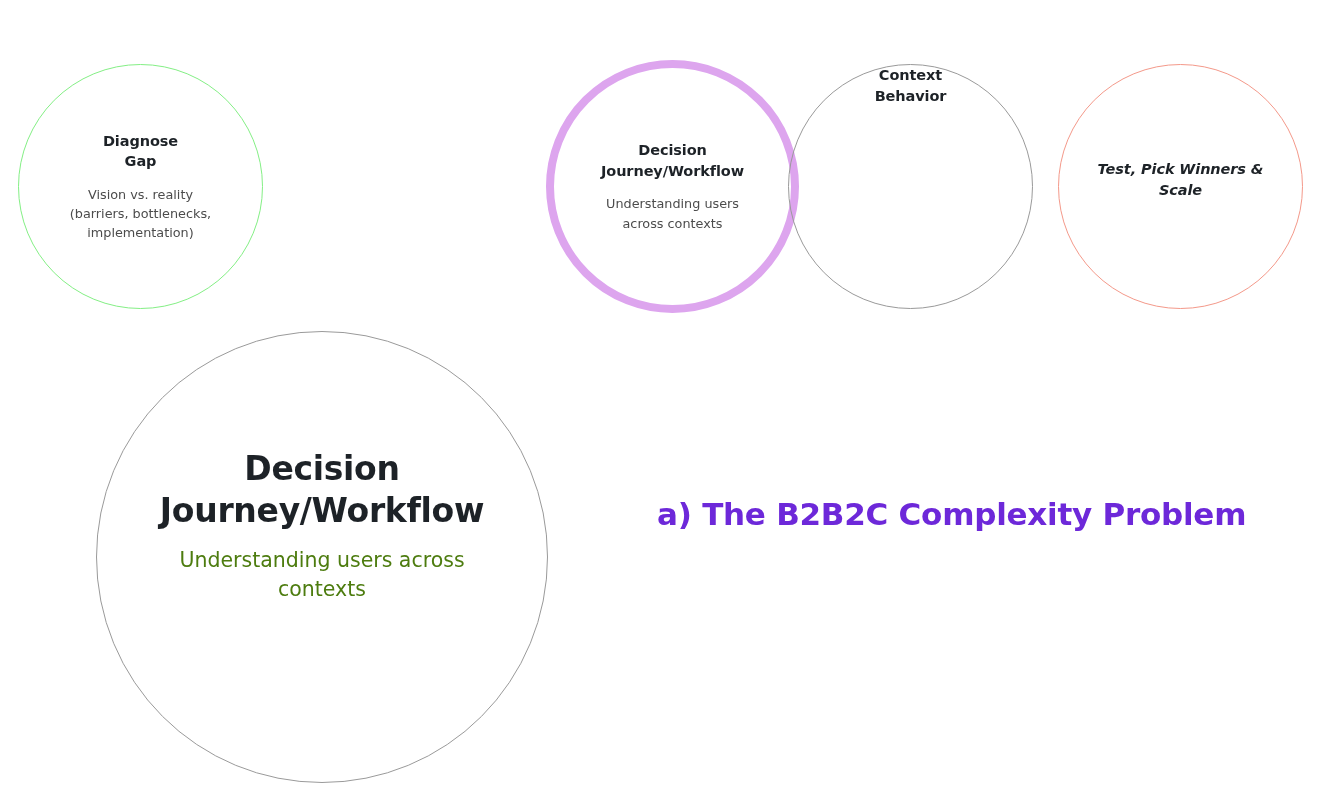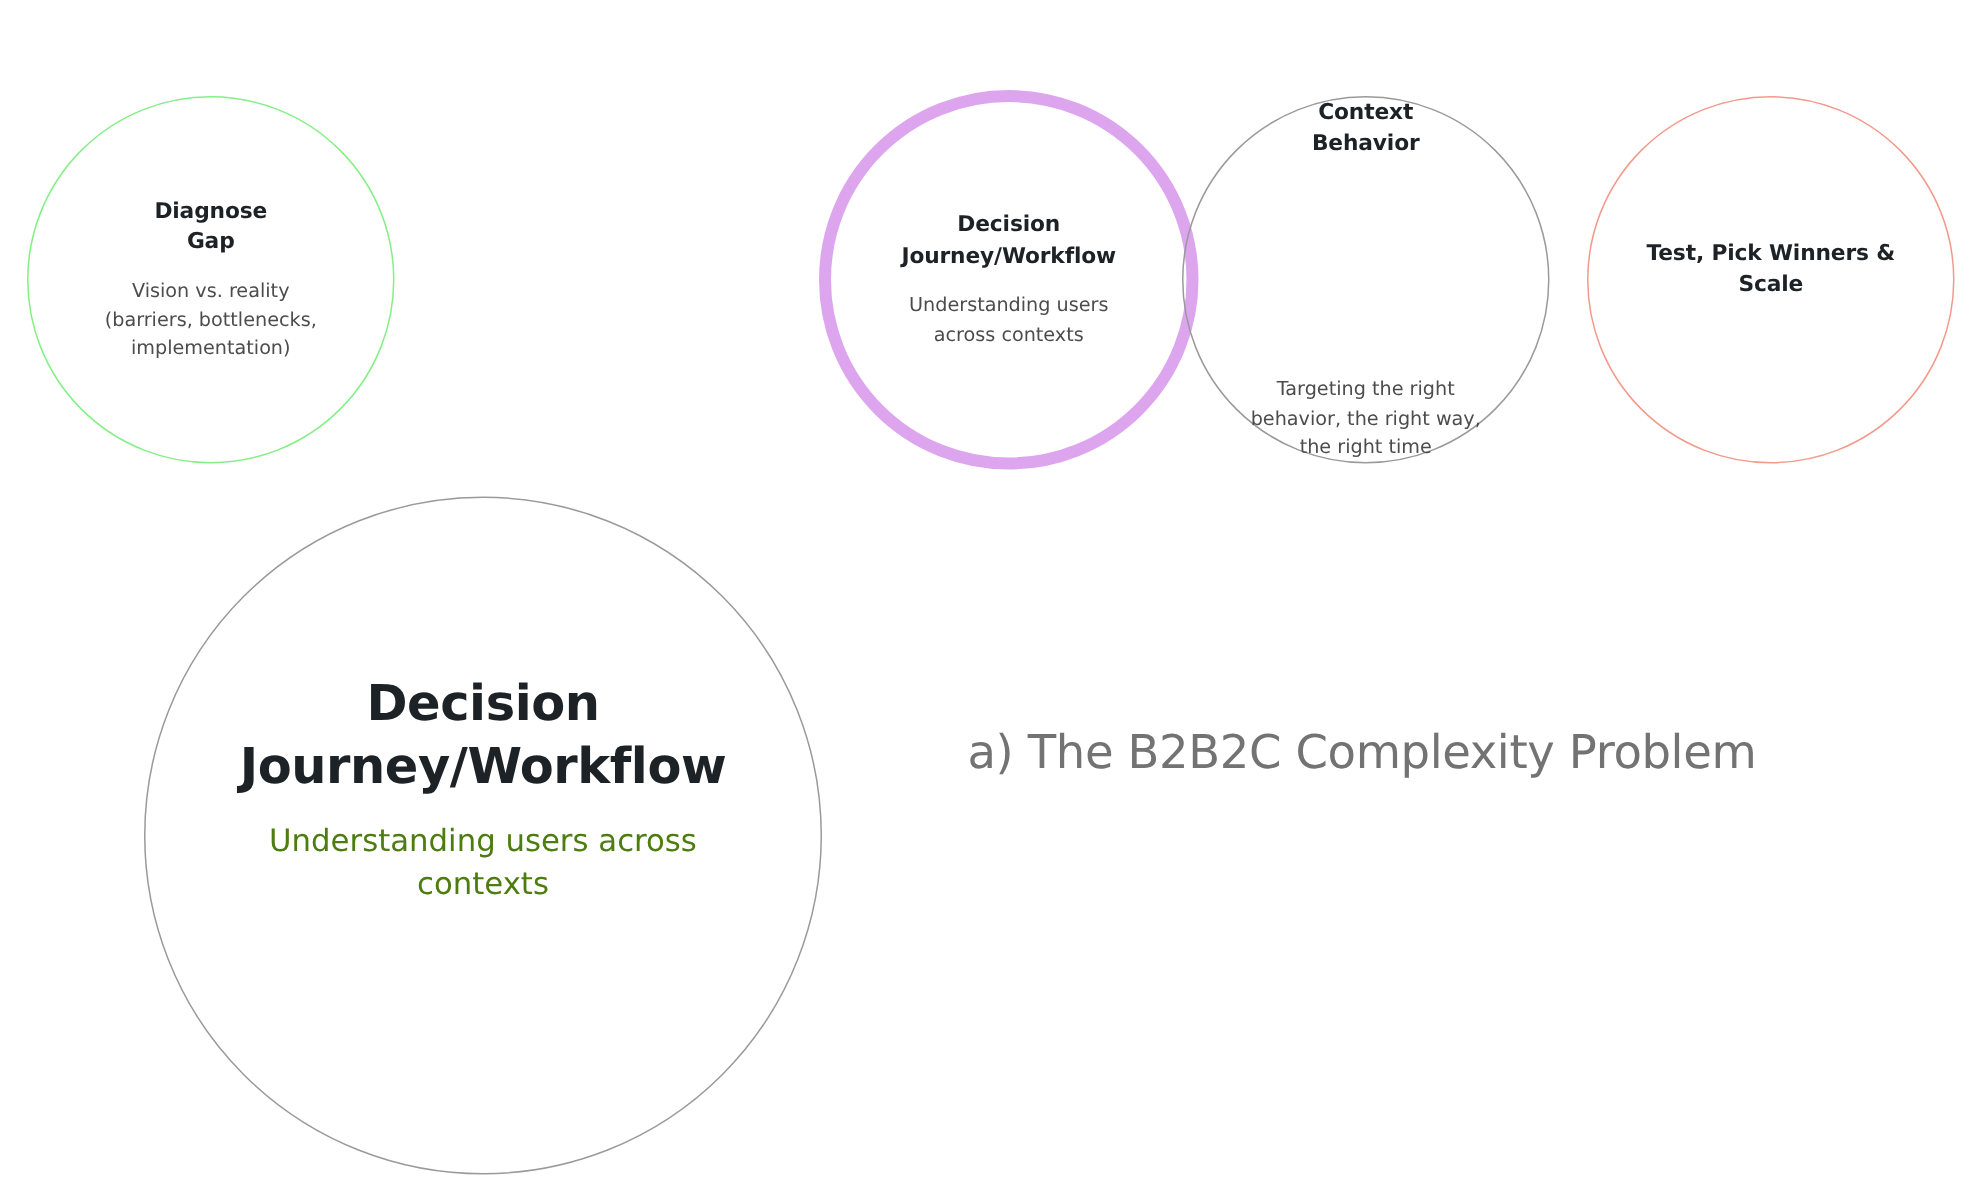--- a/index.html
+++ b/index.html
@@ -64,21 +64,21 @@
     color: #4c4c4c;
     line-height: 1.5;
     margin: 0;
     white-space: pre-line;
   }
 
   .c1 { left: 18px; }
   .c2 { left: 290px; }
   .c3 { left: 546px; }
   .c4 { left: 788px; }
-  .c5 { left: 1058px; }
+  .c5 { left: 1058px; font-style: italic; }
 
   
   #focus-circle {
     position: absolute;
     left: 96px;
     top: 331px;
     width: 452px;
     height: 452px;
     border-radius: 50%;
     border: 1.4px solid #9a9a9a;
@@ -110,25 +110,25 @@
 
   
   #agenda {
     position: absolute;
     left: 640px;
     top: 477px;
     width: 680px;
   }
   .agenda-line {
     font-size: 31px;
-    font-weight: normal;
-    color: #737373;
+    font-weight: bold;
+    color: #6d28d9;
     line-height: 1.31;
     letter-spacing: -0.25px;
-    margin: 5px;
+    margin: 17px;
     white-space: pre-line;
   }
 </style>
 </head>
 <body>
 
 <div id="steps-row">
 
   <div class="step-circle green c1">
     <div class="step-title">Diagnose
@@ -142,23 +142,20 @@
   <div class="step-circle purple c3">
     <div class="step-title">Decision
 Journey/Workflow</div>
     <div class="step-desc">Understanding users
 across contexts</div>
   </div>
 
   <div class="step-circle thin c4">
     <div class="step-title">Context
 Behavior</div>
-    <div class="step-desc">Targeting the right
-behavior, the right way,
-the right time</div>
   </div>
 
   <div class="step-circle coral c5">
     <div class="step-title">Test, Pick Winners &amp;
 Scale</div>
   </div>
 
 </div>
 
 <div id="focus-circle">

